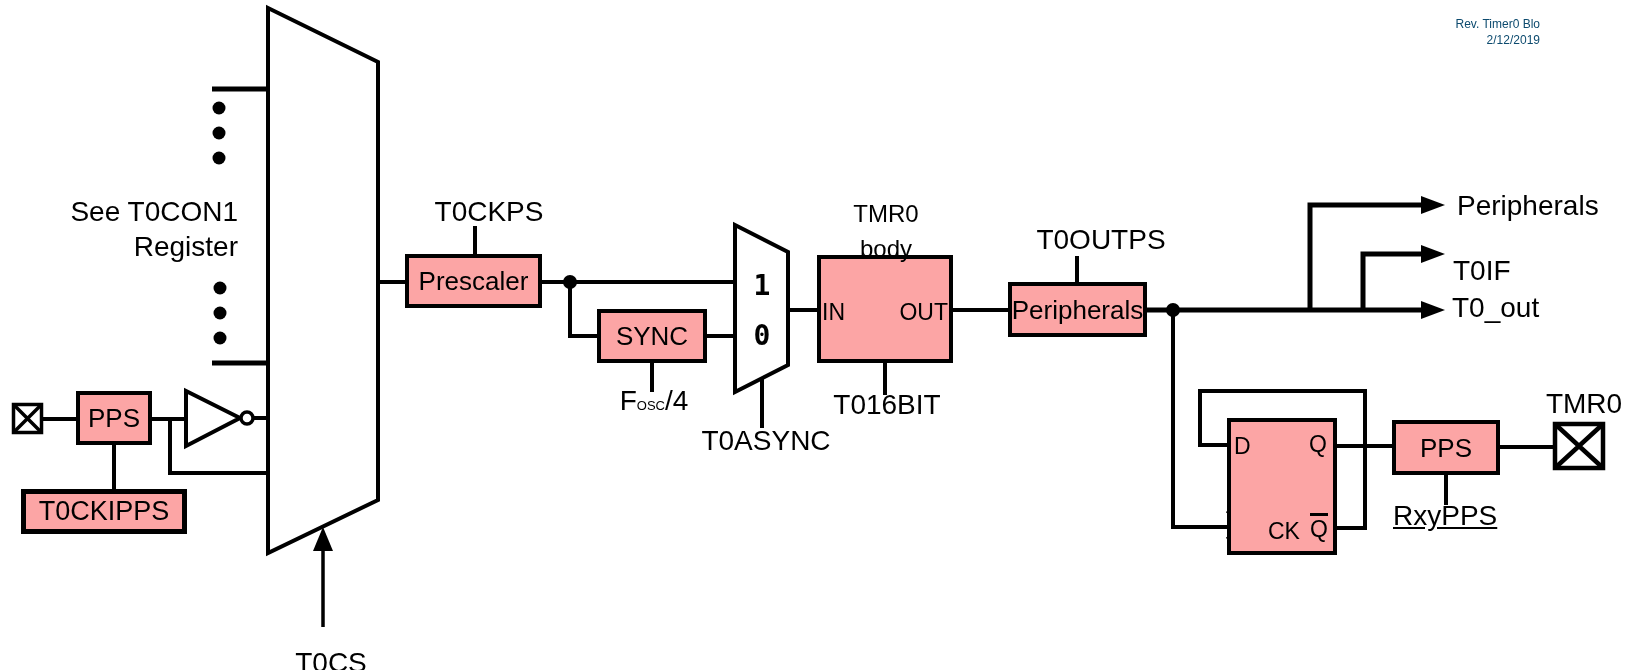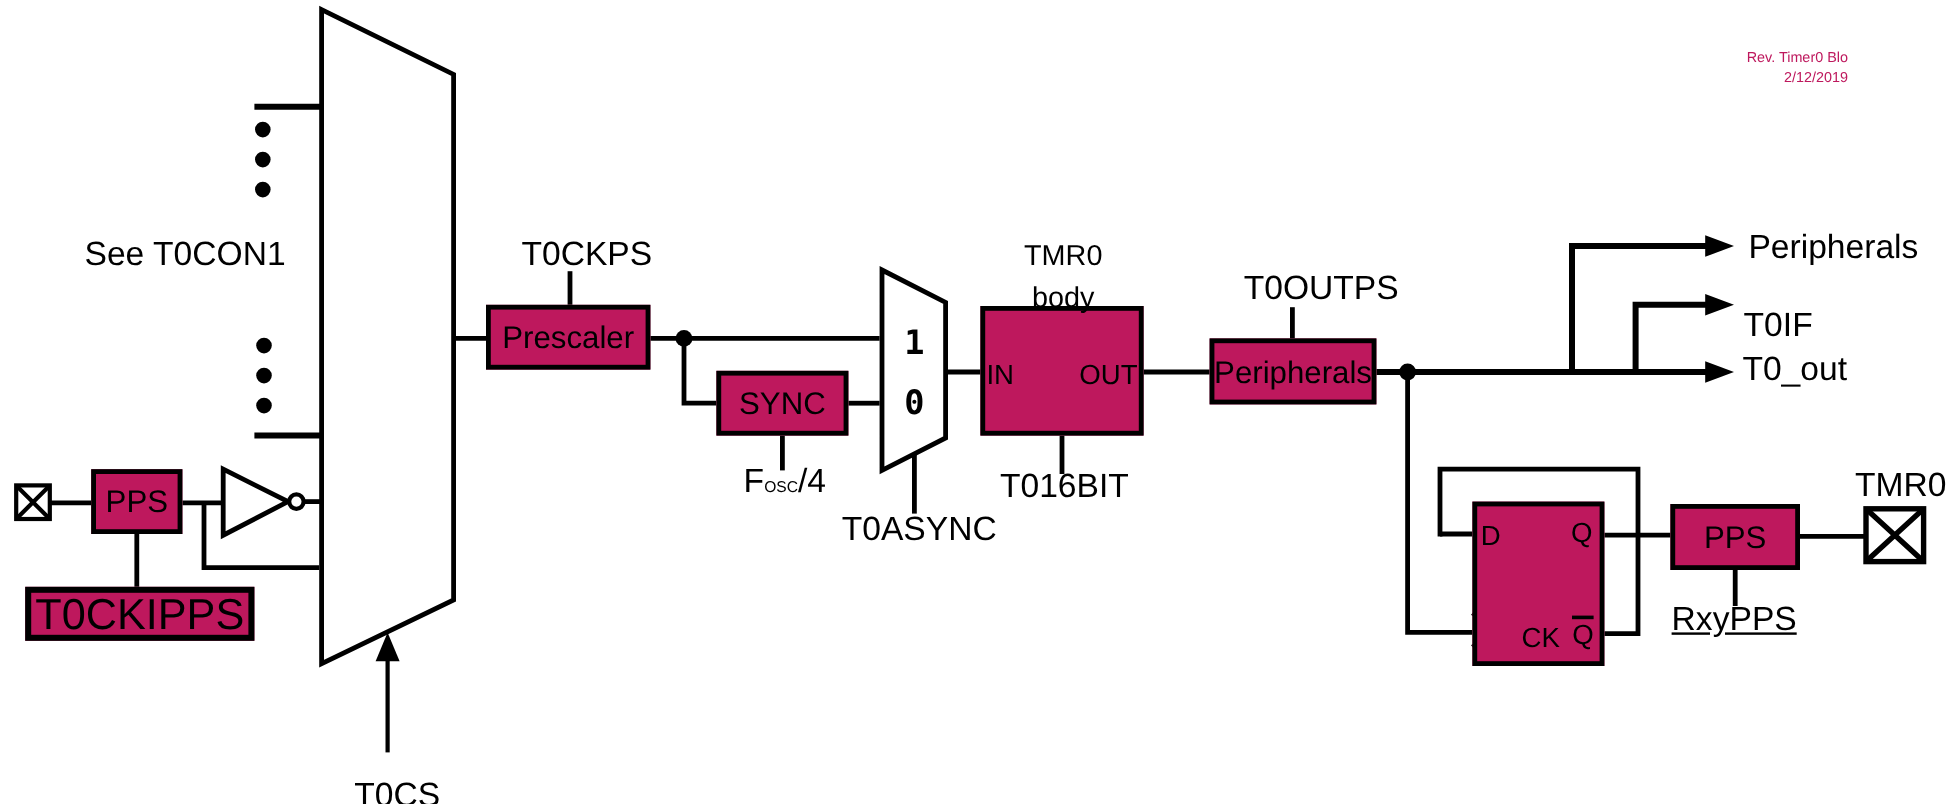--- a/index.html
+++ b/index.html
@@ -2,21 +2,21 @@
 <html><head>
 <meta charset="utf-8">
 <style>
   html,body{margin:0;padding:0;background:#fff;}
   #canvas{
     position:relative;width:1633px;height:670px;background:#ffffff;
     font-family:"Liberation Sans",sans-serif;color:#000;overflow:hidden;
   }
   #wires{position:absolute;left:0;top:0;}
   .box{
-    position:absolute;box-sizing:border-box;border:4px solid #000;background:#be185d;
+    position:absolute;box-sizing:border-box;border:4px solid #000;background:#fca5a5;
     display:flex;align-items:center;justify-content:center;
     font-size:26px;line-height:1;
   }
   .label{position:absolute;line-height:1;font-size:28px;white-space:nowrap;text-align:center;}
   .label.small{font-size:24px;}
   .center{text-align:center;}
   .right{text-align:right;}
   .muxnum{
     position:absolute;width:30px;text-align:center;font-family:"DejaVu Sans Mono",monospace;
     font-weight:bold;font-size:28px;line-height:1;
@@ -105,21 +105,21 @@
     <g stroke-width="4.5">
       <rect x="1555" y="424" width="48" height="44"></rect>
       <path d="M1555 424 L1603 468 M1603 424 L1555 468"></path>
     </g>
   </svg>
 
   <div class="box" style="left:76px;top:391px;width:76px;height:54px;">
     <span>PPS</span>
   </div>
 
-  <div class="box" style="left:21px;top:489px;width:191px;height:45px;border-width:5px;font-size:36px;">
+  <div class="box" style="left:21px;top:489px;width:166px;height:45px;border-width:5px;font-size:27px;">
     <span>T0CKIPPS</span>
   </div>
 
   <div class="box" style="left:405px;top:254px;width:137px;height:54px;">
     <span>Prescaler</span>
   </div>
 
   <div class="box" style="left:817px;top:255px;width:136px;height:108px;">
     <span class="portlabel" style="left:1px;top:42px;">IN</span>
     <span class="portlabel" style="right:1px;top:42px;">OUT</span>
@@ -142,20 +142,21 @@
 
   <div class="box" style="left:1392px;top:420px;width:108px;height:55px;">
     <span>PPS</span>
   </div>
 
   <span class="muxnum" style="left:747px;top:272px;">1</span>
   <span class="muxnum" style="left:747px;top:322px;">0</span>
 
   <div class="label right" style="left:38px;top:194px;width:200px;line-height:35px;">
     <div>See T0CON1</div>
+    <div>Register</div>
   </div>
 
   <div class="label center" style="left:429px;top:198px;width:120px;">T0CKPS</div>
 
   <div class="label center" style="left:594px;top:387px;width:120px;">
     <span>F</span><span class="fosc-small">OSC</span><span>/4</span>
   </div>
 
   <div class="label center" style="left:696px;top:427px;width:140px;">T0ASYNC</div>
 
@@ -173,18 +174,18 @@
   <div class="label" style="left:1453px;top:257px;">T0IF</div>
 
   <div class="label" style="left:1452px;top:294px;">T0_out</div>
 
   <div class="label center" style="left:291px;top:639px;width:80px;margin-top:10px;">T0CS</div>
 
   <div class="label" style="left:1393px;top:502px;text-decoration:underline;">RxyPPS</div>
 
   <div class="label center" style="left:1539px;top:390px;width:90px;">TMR0</div>
 
-  <div class="rev right" style="right: 93px; top: 40px; color: #be185d;">
+  <div class="rev right" style="right: 93px; top: 16px; color: #0c4a6e;">
     <div>Rev. Timer0 Blo</div>
     <div>2/12/2019</div>
   </div>
 
 </div>
 
 </body></html>

